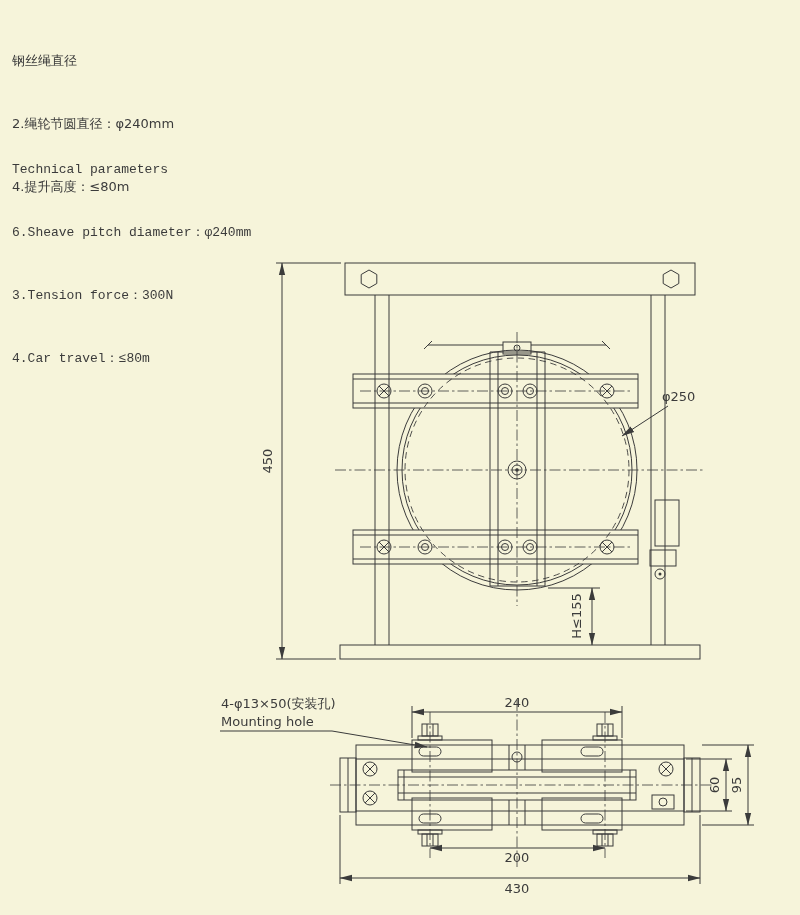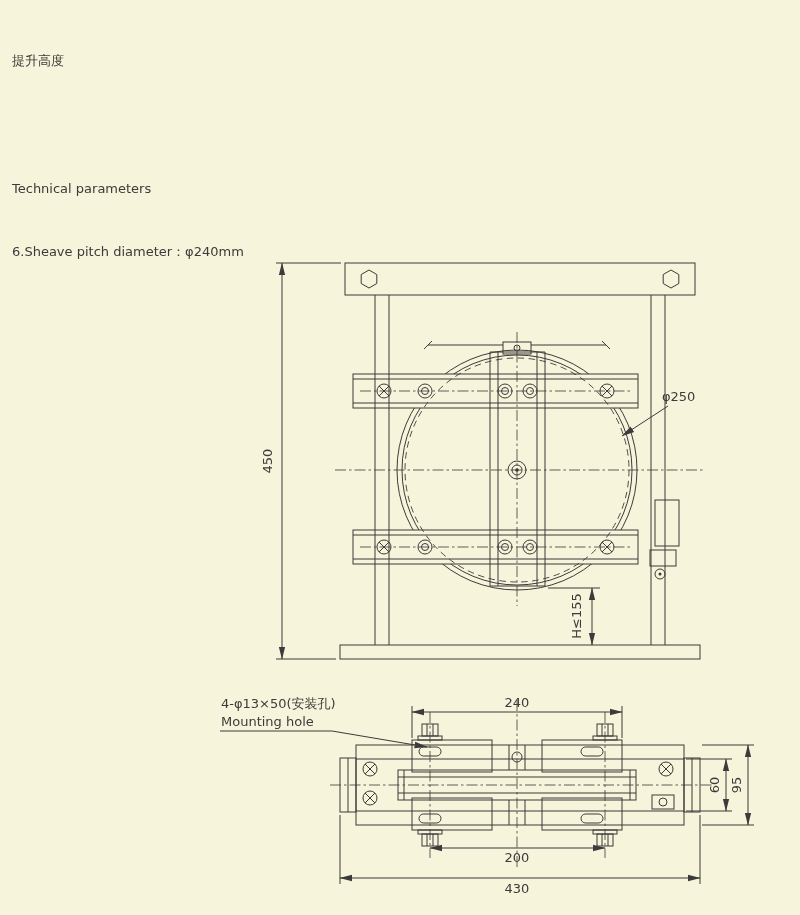--- a/index.html
+++ b/index.html
@@ -5,41 +5,45 @@
 <style>
   :root { --bg:#f6f4da; --line:#3b3b3b; }
   html,body { margin:0; padding:0; }
   body {
     width:800px; height:915px; position:relative; overflow:hidden;
     background:var(--bg); color:var(--line);
     font-family:"DejaVu Sans", sans-serif;
   }
   .notes { position:absolute; left:12px; font-size:13px; line-height:21px; white-space:pre; }
   #notes-cn { top:8px; }
-  #notes-en { top:136px; }
+  #notes-en { top:117px;font-family:Liberation Mono, monospace; }
   .stage { position:absolute; left:0; top:0; width:800px; height:915px; }
   svg text {
     fill:var(--line); stroke:none;
     font-family:"DejaVu Sans", sans-serif; font-size:13px;
   }
   .ln { stroke:var(--line); fill:none; stroke-width:1; }
   .ctr { stroke-dasharray:11 3 2.5 3; stroke-width:0.8; }
   .dsh { stroke-dasharray:6.5 4.5; stroke-width:0.9; }
   .fil { fill:var(--line); stroke:none; }
 </style>
 </head>
 <body>
 
 <div class="notes" id="notes-cn">
-  <div>提升高度</div>
+  <div>钢丝绳直径</div>
+  <div>2.绳轮节圆直径：φ240mm</div>
+  <div>4.提升高度：≤80m</div>
 </div>
 
 <div class="notes" id="notes-en">
   <div>Technical parameters</div>
   <div>6.Sheave pitch diameter：φ240mm</div>
+  <div>3.Tension force：300N</div>
+  <div>4.Car travel：≤80m</div>
 </div>
 
 <svg class="stage" viewBox="0 0 800 915" aria-hidden="true">
   <defs>
     <marker id="arr" viewBox="0 0 12 8" refX="11.5" refY="4" markerWidth="13" markerHeight="9" orient="auto-start-reverse" markerUnits="userSpaceOnUse">
       <path d="M0,1 L12,4 L0,7 Z" class="fil"></path>
     </marker>
     <g id="boltx">
       <circle r="7" class="ln"></circle>
       <path d="M-5,-5 L5,5 M-5,5 L5,-5" class="ln"></path>

